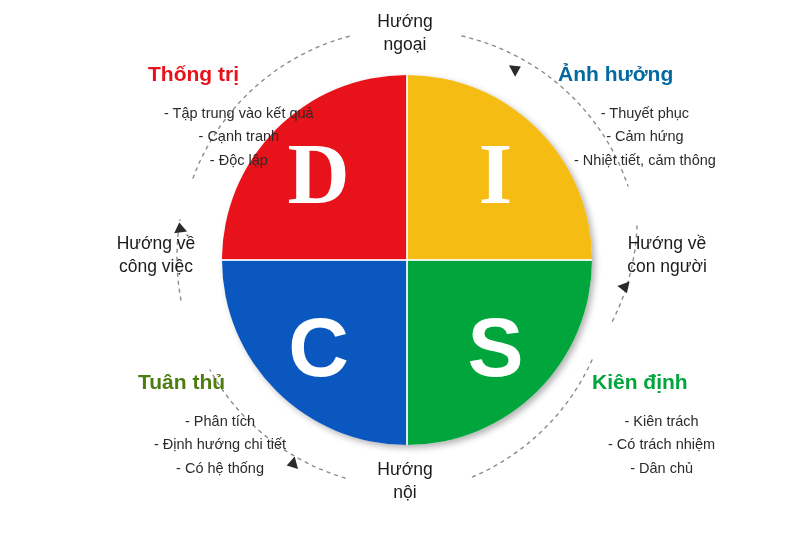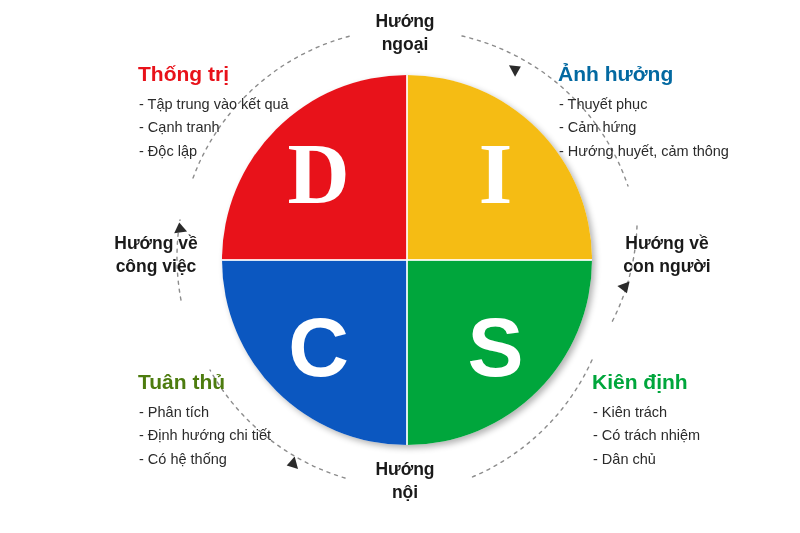--- a/index.html
+++ b/index.html
@@ -88,40 +88,41 @@
   
   .block { position: absolute; }
   .block .title {
     font-size: 21px;
     font-weight: 700;
     margin: 0 0 7px 0;
     white-space: nowrap;
   }
   .block ul {
     list-style: none;
-    margin: 1px;
+    margin: 16px;
     padding: 0;
+    text-align: center;
   }
   .block li {
     font-size: 14.5px;
     color: #2b2b2b;
     line-height: 1.62;
     white-space: nowrap;
   }
 
-  .block-d { left: 138px; top: 62px; }
+  .block-d { left: 148px; top: 62px; }
   .block-i { left: 558px; top: 62px; }
   .block-c { left: 138px; top: 370px; }
   .block-s { left: 592px; top: 370px; }
 
   
   .axis {
     position: absolute;
     font-size: 17.5px;
-    font-weight: 700;
+    font-weight: 400;
     color: #1a1a1a;
     line-height: 1.32;
     text-align: center;
     white-space: nowrap;
   }
   .axis-top    { left: 330px; top: 10px;  width: 150px; }
   .axis-bottom { left: 330px; top: 458px; width: 150px; }
   .axis-left   { left: 88px;  top: 232px; width: 136px; text-align: center; }
   .axis-right  { left: 594px; top: 232px; width: 146px; text-align: center; }
 </style>
@@ -190,21 +191,21 @@
       <li>- Cạnh tranh</li>
       <li>- Độc lập</li>
     </ul>
   </div>
 
   <div class="block block-i">
     <div class="title" style="color:#0369a1;">Ảnh hưởng</div>
     <ul>
       <li>- Thuyết phục</li>
       <li>- Cảm hứng</li>
-      <li>- Hướng huyết, cảm thông</li>
+      <li>- Nhiệt tiết, cảm thông</li>
     </ul>
   </div>
 
   <div class="block block-c">
     <div class="title" style="color:#4d7c0f;">Tuân thủ</div>
     <ul>
       <li>- Phân tích</li>
       <li>- Định hướng chi tiết</li>
       <li>- Có hệ thống</li>
     </ul>

